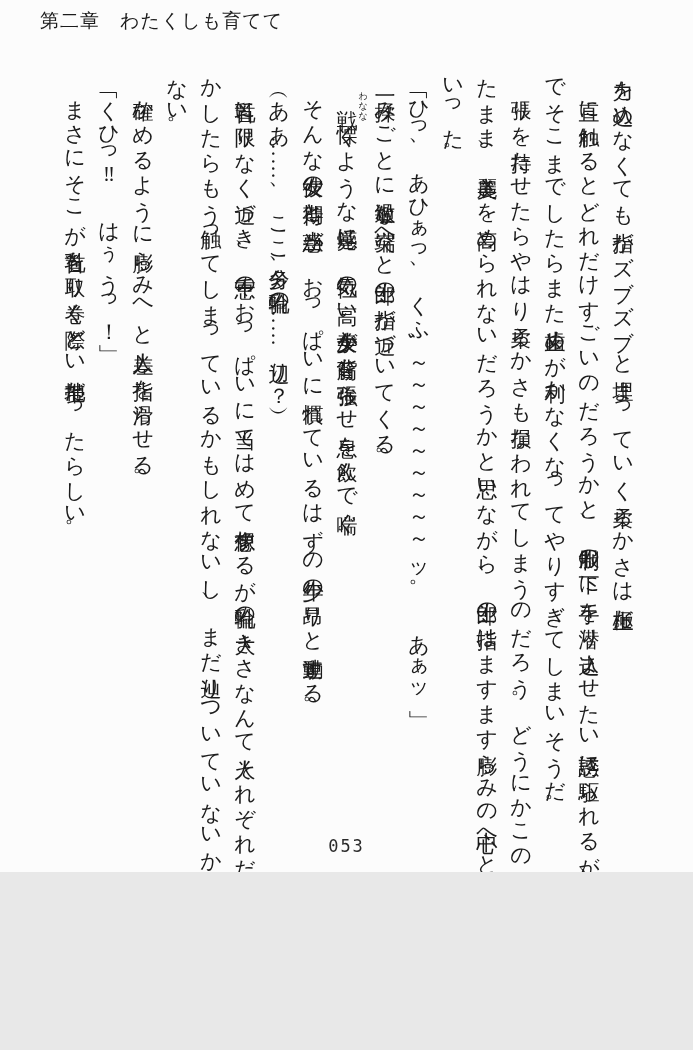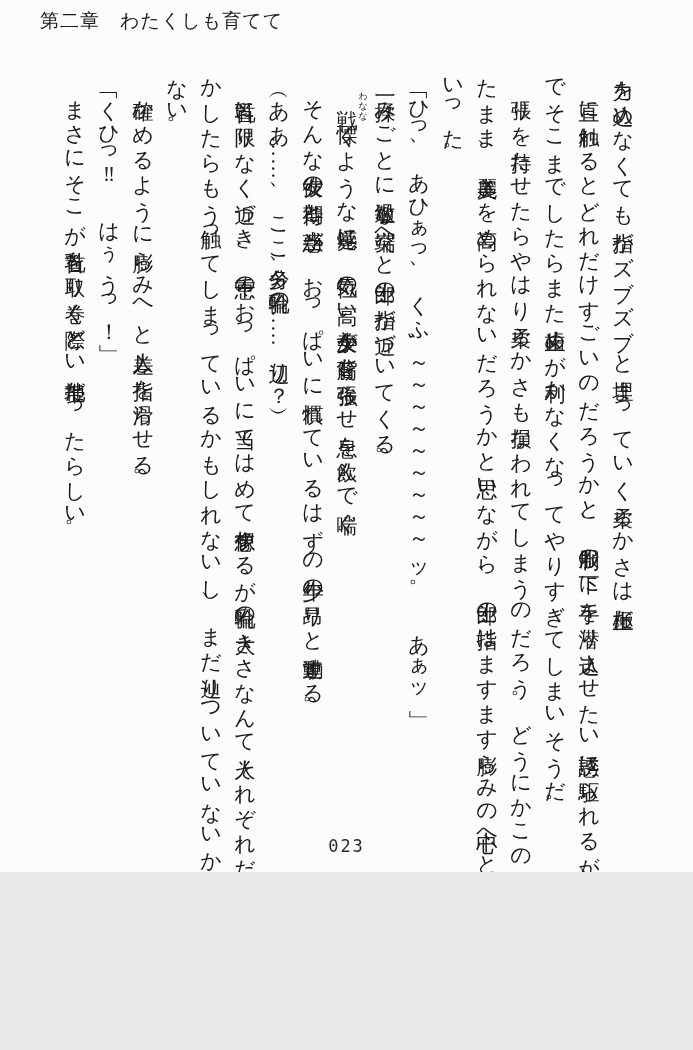--- a/index.html
+++ b/index.html
@@ -77,14 +77,14 @@
       <p class="indent">一揉みごとに過敏な突端へと士郎の指が近づいてくる。</p>
       <p class="indent"><ruby>戦慄<rt>わなな</rt></ruby>くような感覚に、気位の高い美少女が背筋を強張らせ息を飲んで喘ぐ。</p>
       <p class="indent">そんな彼女の期待と当惑が、おっぱいに慣れているはずの少年の昂りと連動する。</p>
       <p class="indent">（ああ……、ここ多分、乳輪の……辺り？）</p>
       <p class="indent">乳首に限りなく近づき、千恵のおっぱいに当てはめて想像するが乳輪の大きさなんて人それぞれだ。もしかしたらもう触ってしまっているかもしれないし、まだ辿りついていないかもしれない。</p>
       <p class="indent">確かめるように膨らみへと人差し指を滑らせる。</p>
       <p class="indent">「くひっ‼　はぅうっ！」</p>
       <p class="indent">まさにそこが乳首を取り巻く際どい地帯だったらしい。</p>
     </div>
 
-  <div class="page-number">023</div>
+  <div class="page-number">053</div>
 </div>
 
 </body></html>

